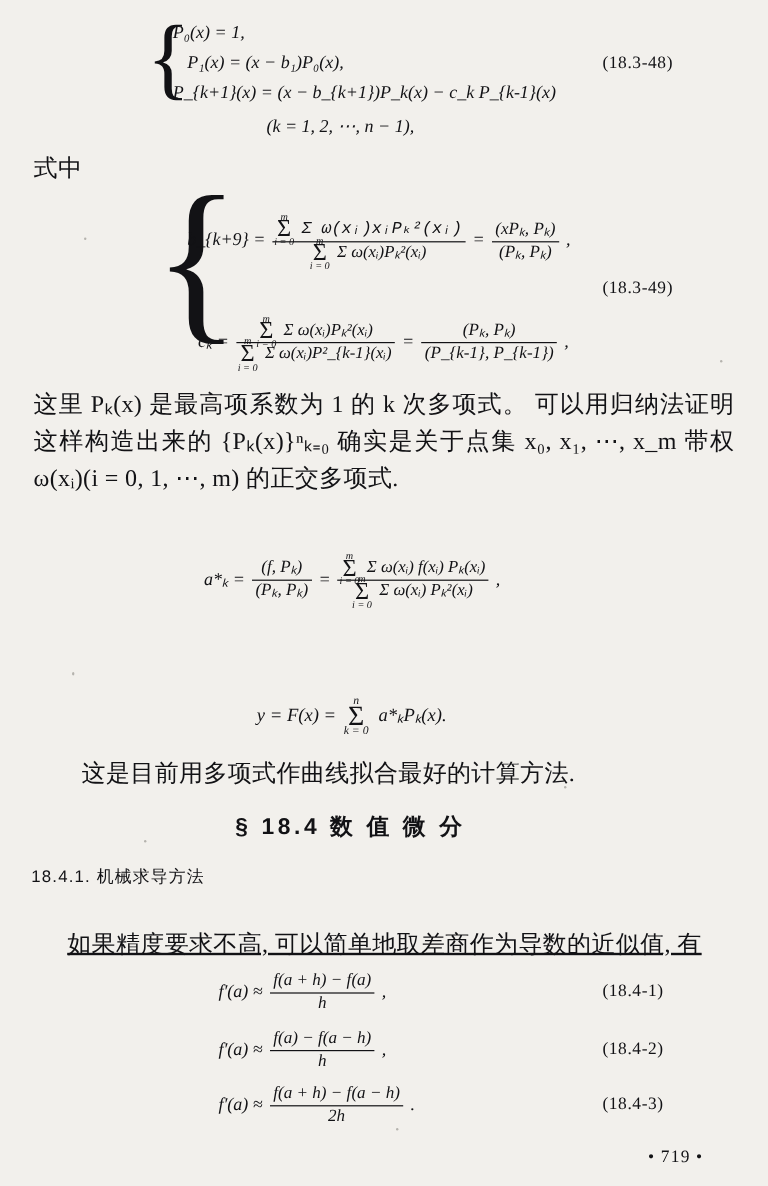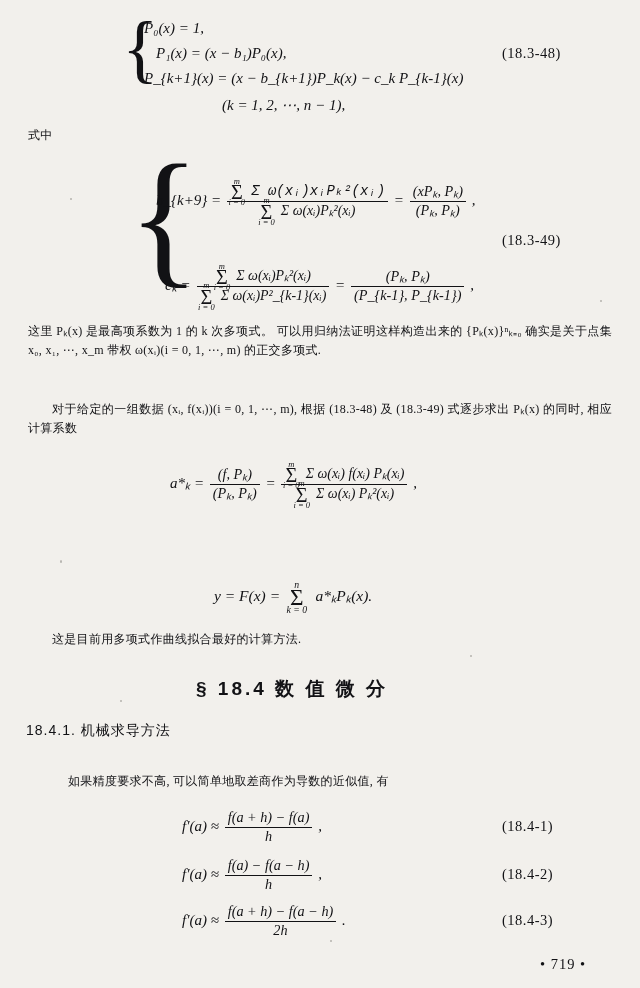--- a/index.html
+++ b/index.html
@@ -19,21 +19,21 @@
     position: relative;
     width: 640px;
     height: 988px;
     padding: 0;
     box-sizing: border-box;
     filter: contrast(1.05);
   }
   
   .para {
     position: absolute;
-    font-size: 12px;
+    font-size: 20px;
     line-height: 1.55;
     letter-spacing: 0.3px;
     text-align: justify;
   }
   .indent2 { text-indent: 2em; }
 
   
   .mathrow {
     position: absolute;
     font-family: "Liberation Serif", serif;
@@ -189,21 +189,20 @@
       <span class="num">(Pₖ, Pₖ)</span>
       <span class="den">(P_{k-1}, P_{k-1})</span>
     </span>
     <span>,</span>
   </div>
 
   <div class="eqnum" style="left:502px; top:232px;">(18.3-49)</div>
 
   <div class="para" style="left:28px; top:322px; width:584px;">这里 Pₖ(x) 是最高项系数为 1 的 k 次多项式。 可以用归纳法证明这样构造出来的 {Pₖ(x)}ⁿₖ₌₀ 确实是关于点集 x₀, x₁, ⋯, x_m 带权 ω(xᵢ)(i = 0, 1, ⋯, m) 的正交多项式.</div>
 
-  <div class="para indent2" style="left:28px; top:400px; width:584px;">对于给定的一组数据 (xᵢ, f(xᵢ))(i = 0, 1, ⋯, m), 根据 (18.3-48) 及 (18.3-49) 式逐步求出 Pₖ(x) 的同时, 相应计算系数</div>
 
   <div class="mathrow" style="left:170px; top:466px;">
     <span>a*ₖ =</span>
     <span class="frac">
       <span class="num">(f, Pₖ)</span>
       <span class="den">(Pₖ, Pₖ)</span>
     </span>
     <span>=</span>
     <span class="frac" style="font-size:0.93em;">
       <span class="num">
@@ -224,21 +223,21 @@
     <span class="sum" style="font-size:1.5em; margin-left:6px;">Σ<span class="lim-top">n</span><span class="lim-bot">k = 0</span></span>
     <span style="margin-left:7px;">a*ₖPₖ(x).</span>
   </div>
 
   <div class="para indent2" style="left:28px; top:630px; width:584px;">这是目前用多项式作曲线拟合最好的计算方法.</div>
 
   <div class="section-title" style="left:196px; top:676px;">§ 18.4  数 值 微 分</div>
 
   <div class="subsection-title" style="left:26px; top:722px;">18.4.1. 机械求导方法</div>
 
-  <div class="para indent2" style="left:44px; top:772px; width:584px;">如果精度要求不高, 可以简单地取差商作为导数的近似值, 有</div>
+  <div class="para indent2" style="left:16px; top:772px; width:584px;text-decoration:underline;">如果精度要求不高, 可以简单地取差商作为导数的近似值, 有</div>
 
   <div class="mathrow" style="left:182px; top:810px;">
     <span>f′(a) ≈</span>
     <span class="frac">
       <span class="num">f(a + h) − f(a)</span>
       <span class="den">h</span>
     </span>
     <span>,</span>
   </div>
   <div class="eqnum" style="left:502px; top:818px;">(18.4-1)</div>

